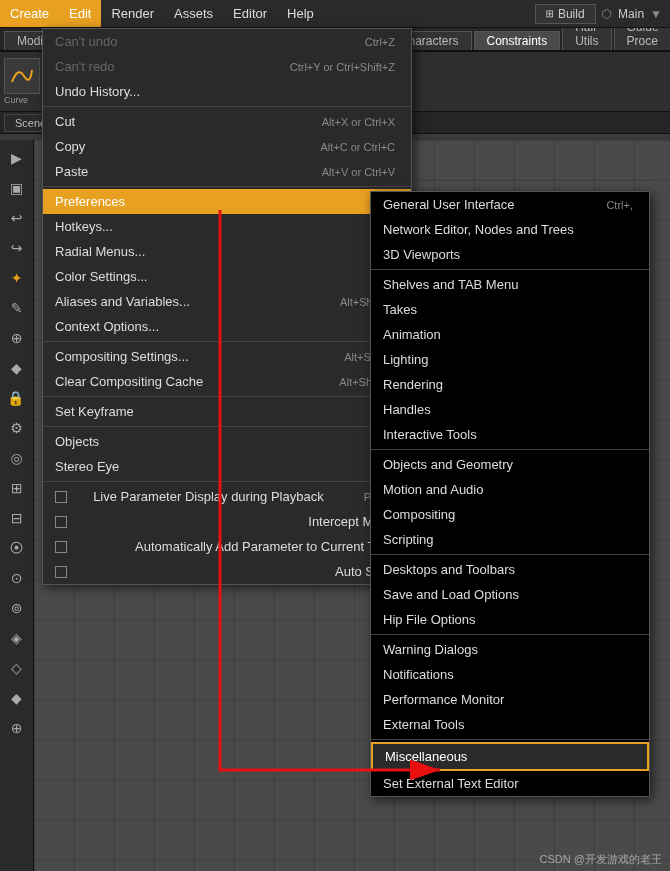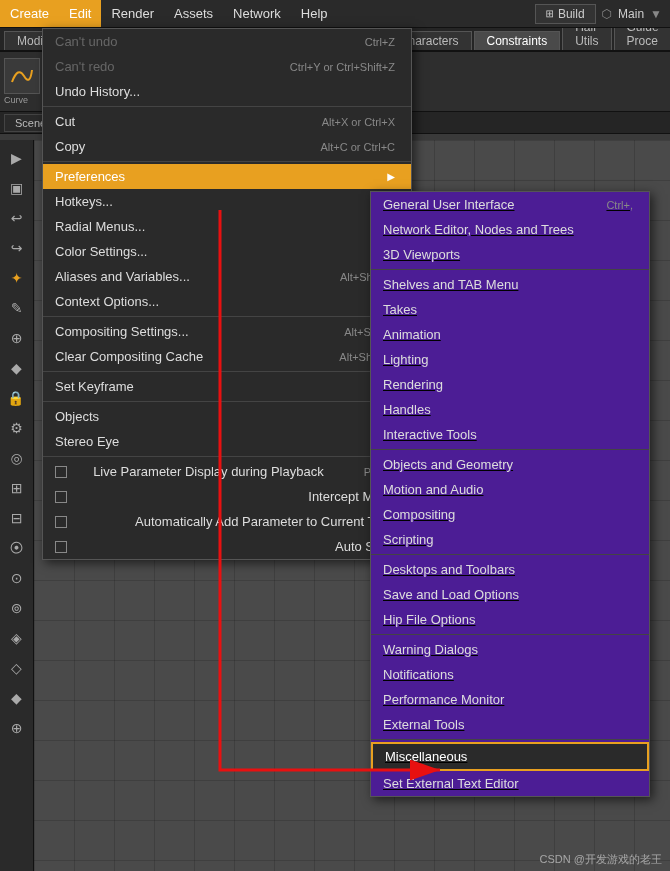--- a/index.html
+++ b/index.html
@@ -248,25 +248,24 @@
       background: transparent;
       flex-shrink: 0;
     }
 
     
     .prefs-submenu {
       position: absolute;
       left: 370px;
       top: 191px;
       width: 280px;
-      background: #4c1d95;
+      background: #000000;
       border: 1px solid #555;
       z-index: 101;
       box-shadow: 3px 3px 10px rgba(0,0,0,0.6);
-      text-decoration: underline;
     }
     .prefs-submenu .menu-item {
       font-size: 13px;
     }
     .prefs-submenu .menu-item.last-highlighted {
       background: #e8a020;
       color: #fff;
     }
 
     
@@ -298,21 +297,21 @@
     <div class="top-bar-item active">
       <span>Edit</span>
     </div>
     <div class="top-bar-item">
       <span>Render</span>
     </div>
     <div class="top-bar-item">
       <span>Assets</span>
     </div>
     <div class="top-bar-item">
-      <span>Network</span>
+      <span>Editor</span>
     </div>
     <div class="top-bar-item">
       <span>Help</span>
     </div>
   </div>
   <div class="top-bar-right">
     <div class="build-btn">
       <span style="font-size:10px">⊞</span>
       <span>Build</span>
     </div>
@@ -445,20 +444,24 @@
   <div class="menu-item">
     <span>Cut</span>
     <span class="menu-shortcut">Alt+X or Ctrl+X</span>
   </div>
 
   <div class="menu-item">
     <span>Copy</span>
     <span class="menu-shortcut">Alt+C or Ctrl+C</span>
   </div>
 
+  <div class="menu-item">
+    <span>Paste</span>
+    <span class="menu-shortcut">Alt+V or Ctrl+V</span>
+  </div>
   <div class="menu-separator"></div>
 
   <div class="menu-item highlighted">
     <span>Preferences</span>
     <span class="menu-arrow" style="color:#fff">▶</span>
   </div>
 
   <div class="menu-item">
     <span>Hotkeys...</span>
   </div>

